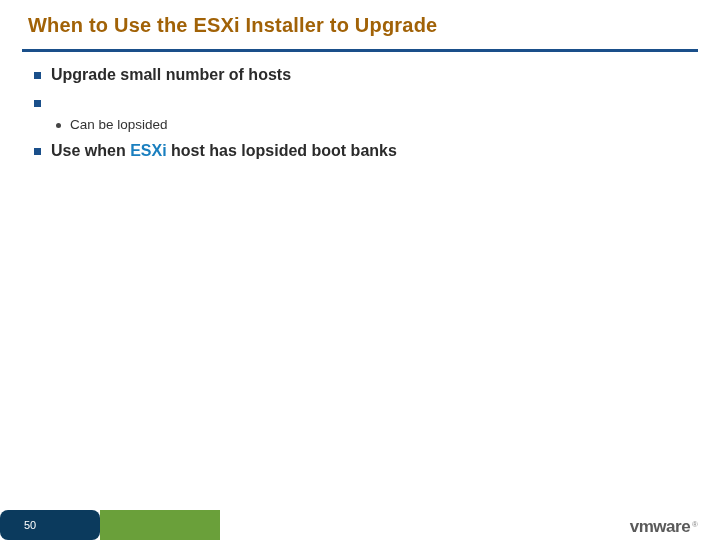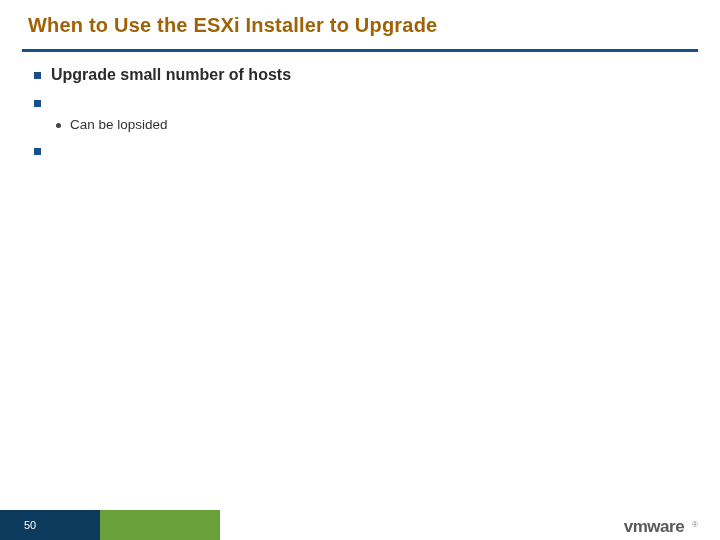--- a/index.html
+++ b/index.html
@@ -66,35 +66,36 @@
   .f-darkblue {
     position: absolute;
     left: 0; bottom: 0;
     width: 100px; height: 30px;
     background: #0b3a5d;
     color: #fff;
     font-size: 11px;
     display: flex;
     align-items: center;
     padding-left: 24px;
+    border-radius: 8px;
   }
   .f-green {
     position: absolute;
     left: 100px; bottom: 0;
     width: 120px; height: 30px;
     background: #6aa03a;
   }
   .logo {
     position: absolute;
     right: 22px;
     bottom: 3px;
     height: 22px;
     display: flex;
     align-items: flex-end;
-    gap: 8px;
+    gap: 2px;
   }
   .logo-text {
     font-weight: bold;
     font-size: 17px;
     color: #5a5a5a;
     letter-spacing: -0.5px;
   }
   .logo-reg {
     font-size: 8px;
     color: #888;
@@ -116,20 +117,21 @@
       </div>
       <div class="b1">
         <div class="sq"></div>
       </div>
       <div class="b2">
         <div class="dot"></div>
         <div class="txt">Can be lopsided</div>
       </div>
       <div class="b1">
         <div class="sq"></div>
+        <div class="txt"><span>Use when </span><span class="accent">ESXi</span><span> host has lopsided boot banks</span></div>
       </div>
     </div>
 
   <div class="footer">
     <div class="f-darkblue">
       <span>50</span>
     </div>
     <div class="f-green"></div>
     <div class="logo">
       <span class="logo-text">vmware</span>

